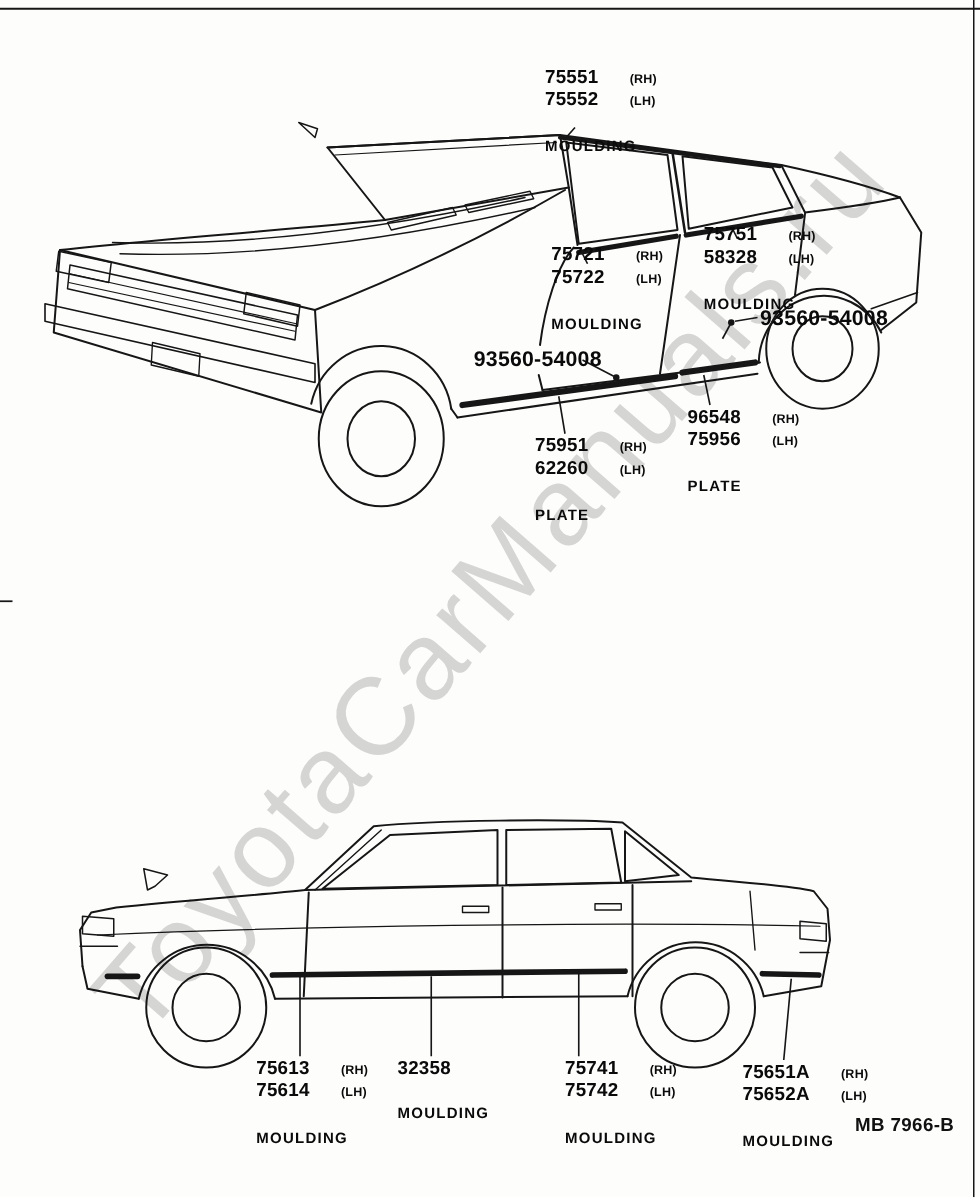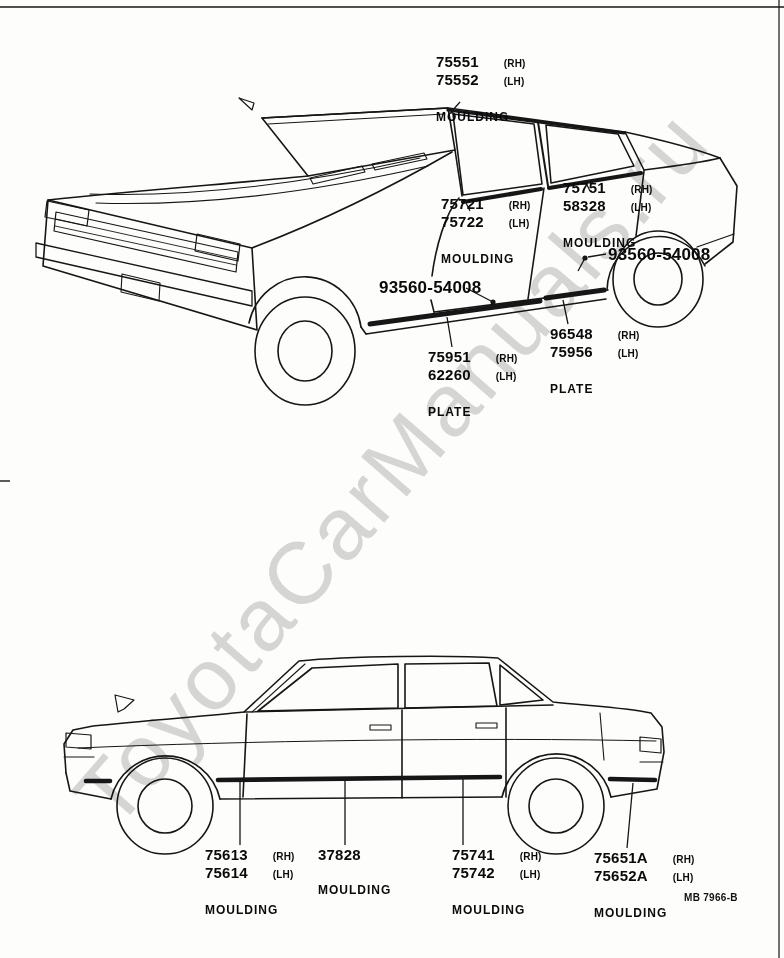--- a/index.html
+++ b/index.html
@@ -9,21 +9,21 @@
              transform:translate(-50%,-50%) rotate(-49deg);
              font-size:88px;letter-spacing:4px;white-space:nowrap;
              color:#b5b5b5;opacity:.55;pointer-events:none;}
   svg.art{position:absolute;left:0;top:0;z-index:2;}
   .lbl{position:absolute;z-index:3;color:#0a0a0a;font-weight:700;white-space:nowrap;}
   .lbl .ln{line-height:16px;font-size:15px;letter-spacing:.2px;}
   .lbl .suf{font-size:10px;margin-left:1px;padding-left:24px;}
   .lbl .type{font-size:12px;letter-spacing:1px;margin-top:19px;}
   .lbl.clip .num{font-size:17px;letter-spacing:.2px;}
   .footer-code{position:absolute;left:684px;top:892px;z-index:3;
-               font-size:10px;font-weight:700;letter-spacing:.3px;color:#111;}
+               font-size:15px;font-weight:700;letter-spacing:.3px;color:#111;}
 </style>
 </head>
 <body>
 
 <div class="page">
 
   <div class="watermark">ToyotaCarManuals.ru</div>
 
   <svg class="art" width="784" height="958" viewBox="0 0 784 958">
 
@@ -172,21 +172,21 @@
     <div class="ln type">PLATE</div>
   </div>
 
   <div class="lbl" style="left:205px;top:847px">
     <div class="ln"><span class="num">75613</span><span class="suf">(RH)</span></div>
     <div class="ln"><span class="num">75614</span><span class="suf">(LH)</span></div>
     <div class="ln type">MOULDING</div>
   </div>
 
   <div class="lbl" style="left:318px;top:847px">
-    <div class="ln"><span class="num">37828</span></div>
+    <div class="ln"><span class="num">32358</span></div>
     <div class="ln type">MOULDING</div>
   </div>
 
   <div class="lbl" style="left:452px;top:847px">
     <div class="ln"><span class="num">75741</span><span class="suf">(RH)</span></div>
     <div class="ln"><span class="num">75742</span><span class="suf">(LH)</span></div>
     <div class="ln type">MOULDING</div>
   </div>
 
   <div class="lbl" style="left:594px;top:850px">

